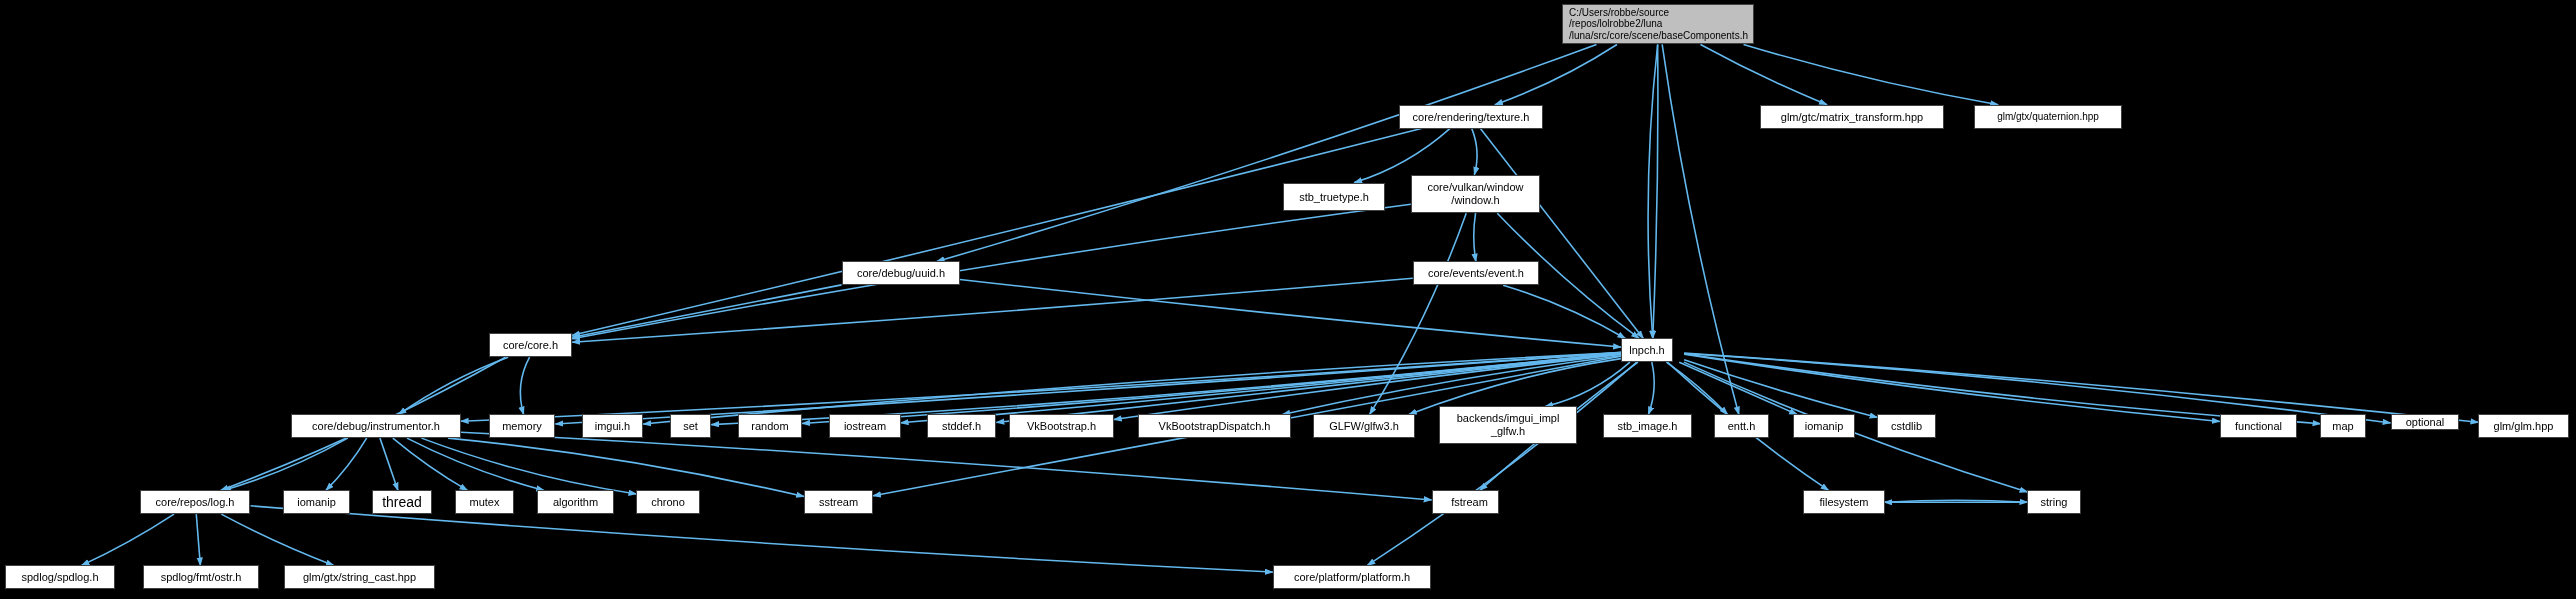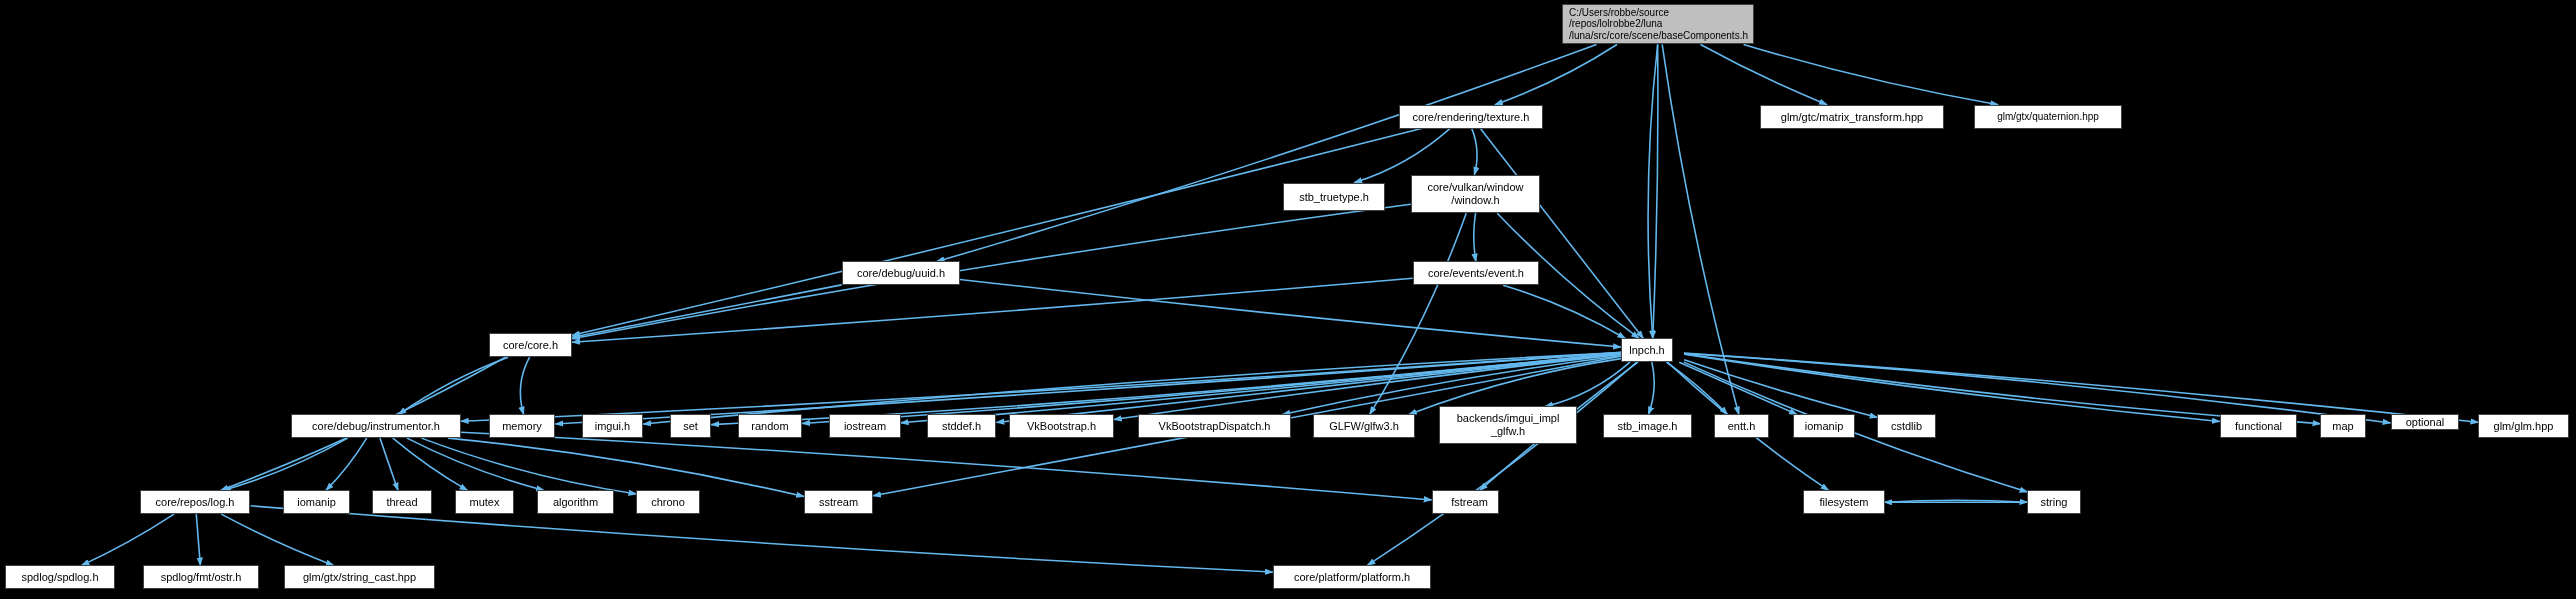--- a/index.html
+++ b/index.html
@@ -132,21 +132,21 @@
     <div class="node ext" style="left: 1603px; top: 414px; width: 89px; height: 24px; font-size: 11px;">stb_image.h</div>
     <div class="node ext" style="left: 1714px; top: 414px; width: 55px; height: 24px; font-size: 11px;">entt.h</div>
     <div class="node ext" style="left: 1793px; top: 414px; width: 62px; height: 24px; font-size: 11px;">iomanip</div>
     <div class="node ext" style="left: 1877px; top: 414px; width: 59px; height: 24px; font-size: 11px;">cstdlib</div>
     <div class="node ext" style="left: 2220px; top: 414px; width: 77px; height: 24px; font-size: 11px;">functional</div>
     <div class="node ext" style="left: 2320px; top: 414px; width: 46px; height: 24px; font-size: 11px;">map</div>
     <div class="node ext" style="left: 2391px; top: 414px; width: 68px; height: 16px; font-size: 11px;">optional</div>
     <div class="node ext" style="left: 2478px; top: 414px; width: 91px; height: 24px; font-size: 11px;">glm/glm.hpp</div>
     <div class="node proj" style="left: 140px; top: 490px; width: 110px; height: 24px; font-size: 11px;">core/repos/log.h</div>
     <div class="node ext" style="left: 283px; top: 490px; width: 67px; height: 24px; font-size: 11px;">iomanip</div>
-    <div class="node ext" style="left: 372px; top: 490px; width: 60px; height: 24px; font-size: 11px; text-align: right;">thread</div>
+    <div class="node ext" style="left: 372px; top: 490px; width: 60px; height: 24px; font-size: 14px; text-align: right;">thread</div>
     <div class="node ext" style="left: 455px; top: 490px; width: 59px; height: 24px; font-size: 11px;">mutex</div>
     <div class="node ext" style="left: 537px; top: 490px; width: 77px; height: 24px; font-size: 11px;">algorithm</div>
     <div class="node ext" style="left: 636px; top: 490px; width: 64px; height: 24px; font-size: 11px;">chrono</div>
     <div class="node ext" style="left: 804px; top: 490px; width: 69px; height: 24px; font-size: 11px;">sstream</div>
     <div class="node ext" style="left: 1432px; top: 490px; width: 67px; height: 24px; font-size: 11px; padding-left: 8px;">fstream</div>
     <div class="node ext" style="left: 1803px; top: 490px; width: 82px; height: 24px; font-size: 11px;">filesystem</div>
     <div class="node ext" style="left: 2027px; top: 490px; width: 54px; height: 24px; font-size: 11px;">string</div>
     <div class="node ext" style="left: 5px; top: 565px; width: 110px; height: 24px; font-size: 11px;">spdlog/spdlog.h</div>
     <div class="node ext" style="left: 143px; top: 565px; width: 116px; height: 24px; font-size: 11px;">spdlog/fmt/ostr.h</div>
     <div class="node ext" style="left: 284px; top: 565px; width: 151px; height: 24px; font-size: 11px;">glm/gtx/string_cast.hpp</div>

